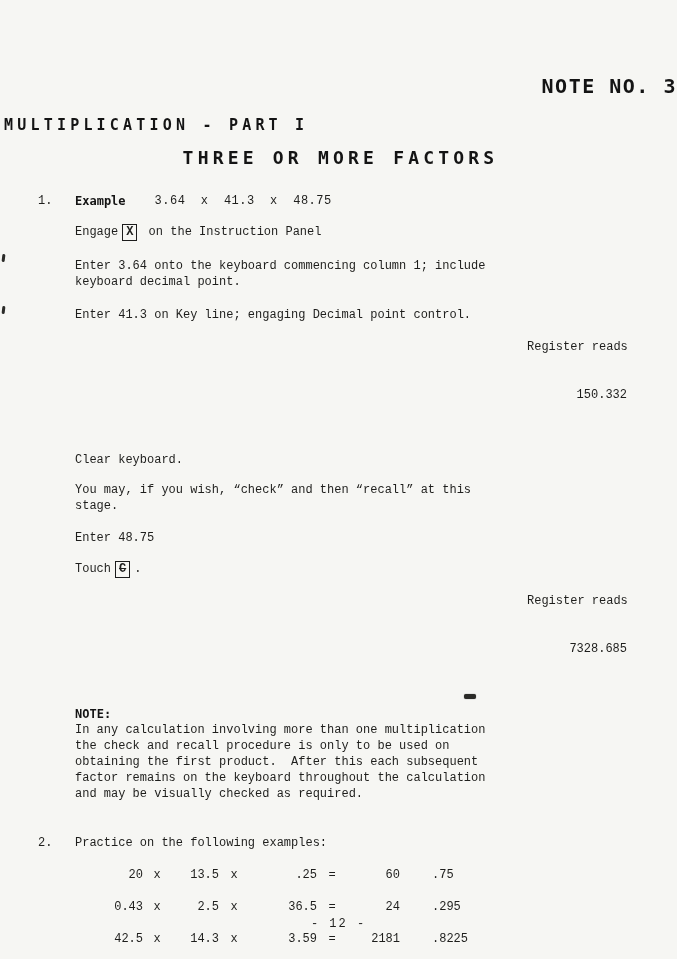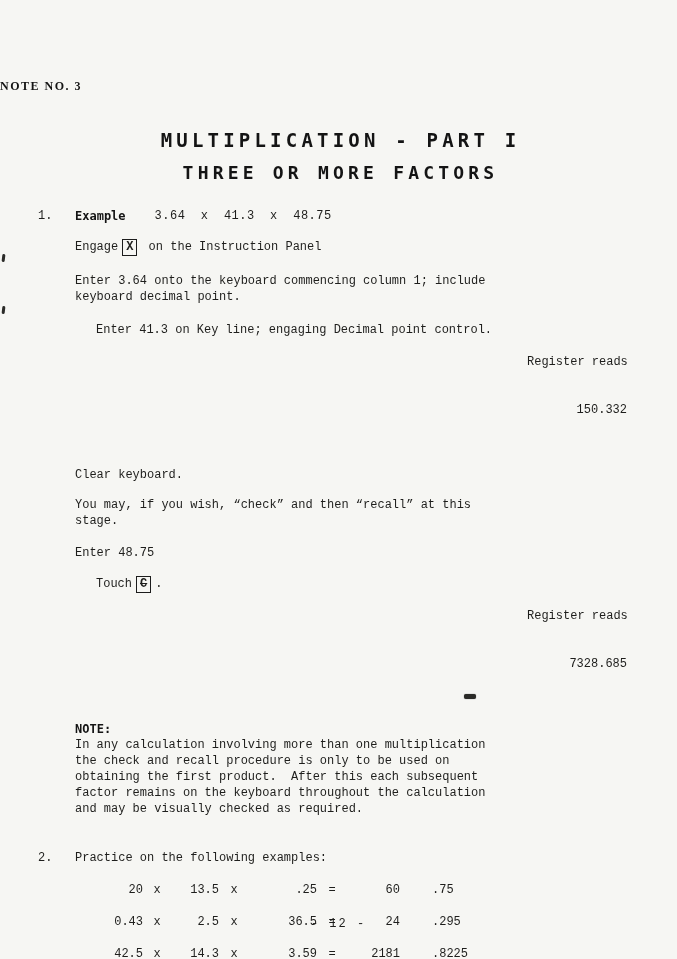--- a/index.html
+++ b/index.html
@@ -3,42 +3,42 @@
 <meta charset="utf-8">
 <style>
   html,body { margin:0; padding:0; background:#f6f6f3; }
   .page {
     position:relative; width:677px; height:959px;
     background:#f6f6f3; color:#1e1e1c; overflow:hidden;
     font-family:"Liberation Mono", monospace;
     font-size:12px; line-height:16px;
   }
   .gothic { font-family:"DejaVu Sans Mono", monospace; font-weight:bold; color:#141414; }
-  .h1 { margin:78px 0 0 0; text-align:left; font-size:12px; line-height:17px; letter-spacing:1.5px;font-family:Liberation Serif, serif; }
-  .h2 { margin:37px 0 0 0; text-align:center; font-size:19px; line-height:17px; letter-spacing:4.2px; text-indent:4px; }
+  .h1 { margin:78px 0 0 0; text-align:right; font-size:20px; line-height:17px; letter-spacing:1.5px; }
+  .h2 { margin:22px 0 0 0; font-size:15px; line-height:17px; letter-spacing:4.2px; text-indent:4px; }
   .h3 { margin:15px 0 0 0; text-align:center; font-size:18px; line-height:17px; letter-spacing:4.2px; text-indent:4px; }
 
   .item { display:flex; }
   .item-num { margin-left:38px; width:37px; flex:0 0 auto; }
   .item1 { margin-top:27px; }
   .item2 { margin-top:33px; }
   .expr { white-space:pre; margin-left:29px; letter-spacing:0.5px; }
 
   .para { margin:0 0 0 75px; white-space:pre-wrap; }
   .engage { margin-top:15px; }
   .enter1 { margin-top:17px; }
   .row41  { margin-top:17px; }
   .check  { margin-top:14px; }
   .clear  { margin-top:17px; }
   .enter48{ margin-top:16px; }
   .touchrow { margin-top:15px; }
   .notelabel { margin-top:17px; margin-left:75px; }
   .notetext  { margin-top:0; }
 
-  .step-row { display:flex; justify-content:center; align-items:flex-start;margin-left:21px; }
+  .step-row { display:flex; justify-content:center; align-items:flex-start; }
   .step-row .para { flex:1 1 auto; }
   .register { flex:0 0 auto; width:100px; margin-right:50px; text-align:right; white-space:pre; }
 
   .keybox {
     display:inline-block; border:1.5px solid #1c1c1c; padding:0 3px;
     margin:0 4px; font-weight:bold; line-height:14px; height:15px;
     font-family:"Liberation Mono", monospace;
   }
   .struck { text-decoration:line-through; }
 

